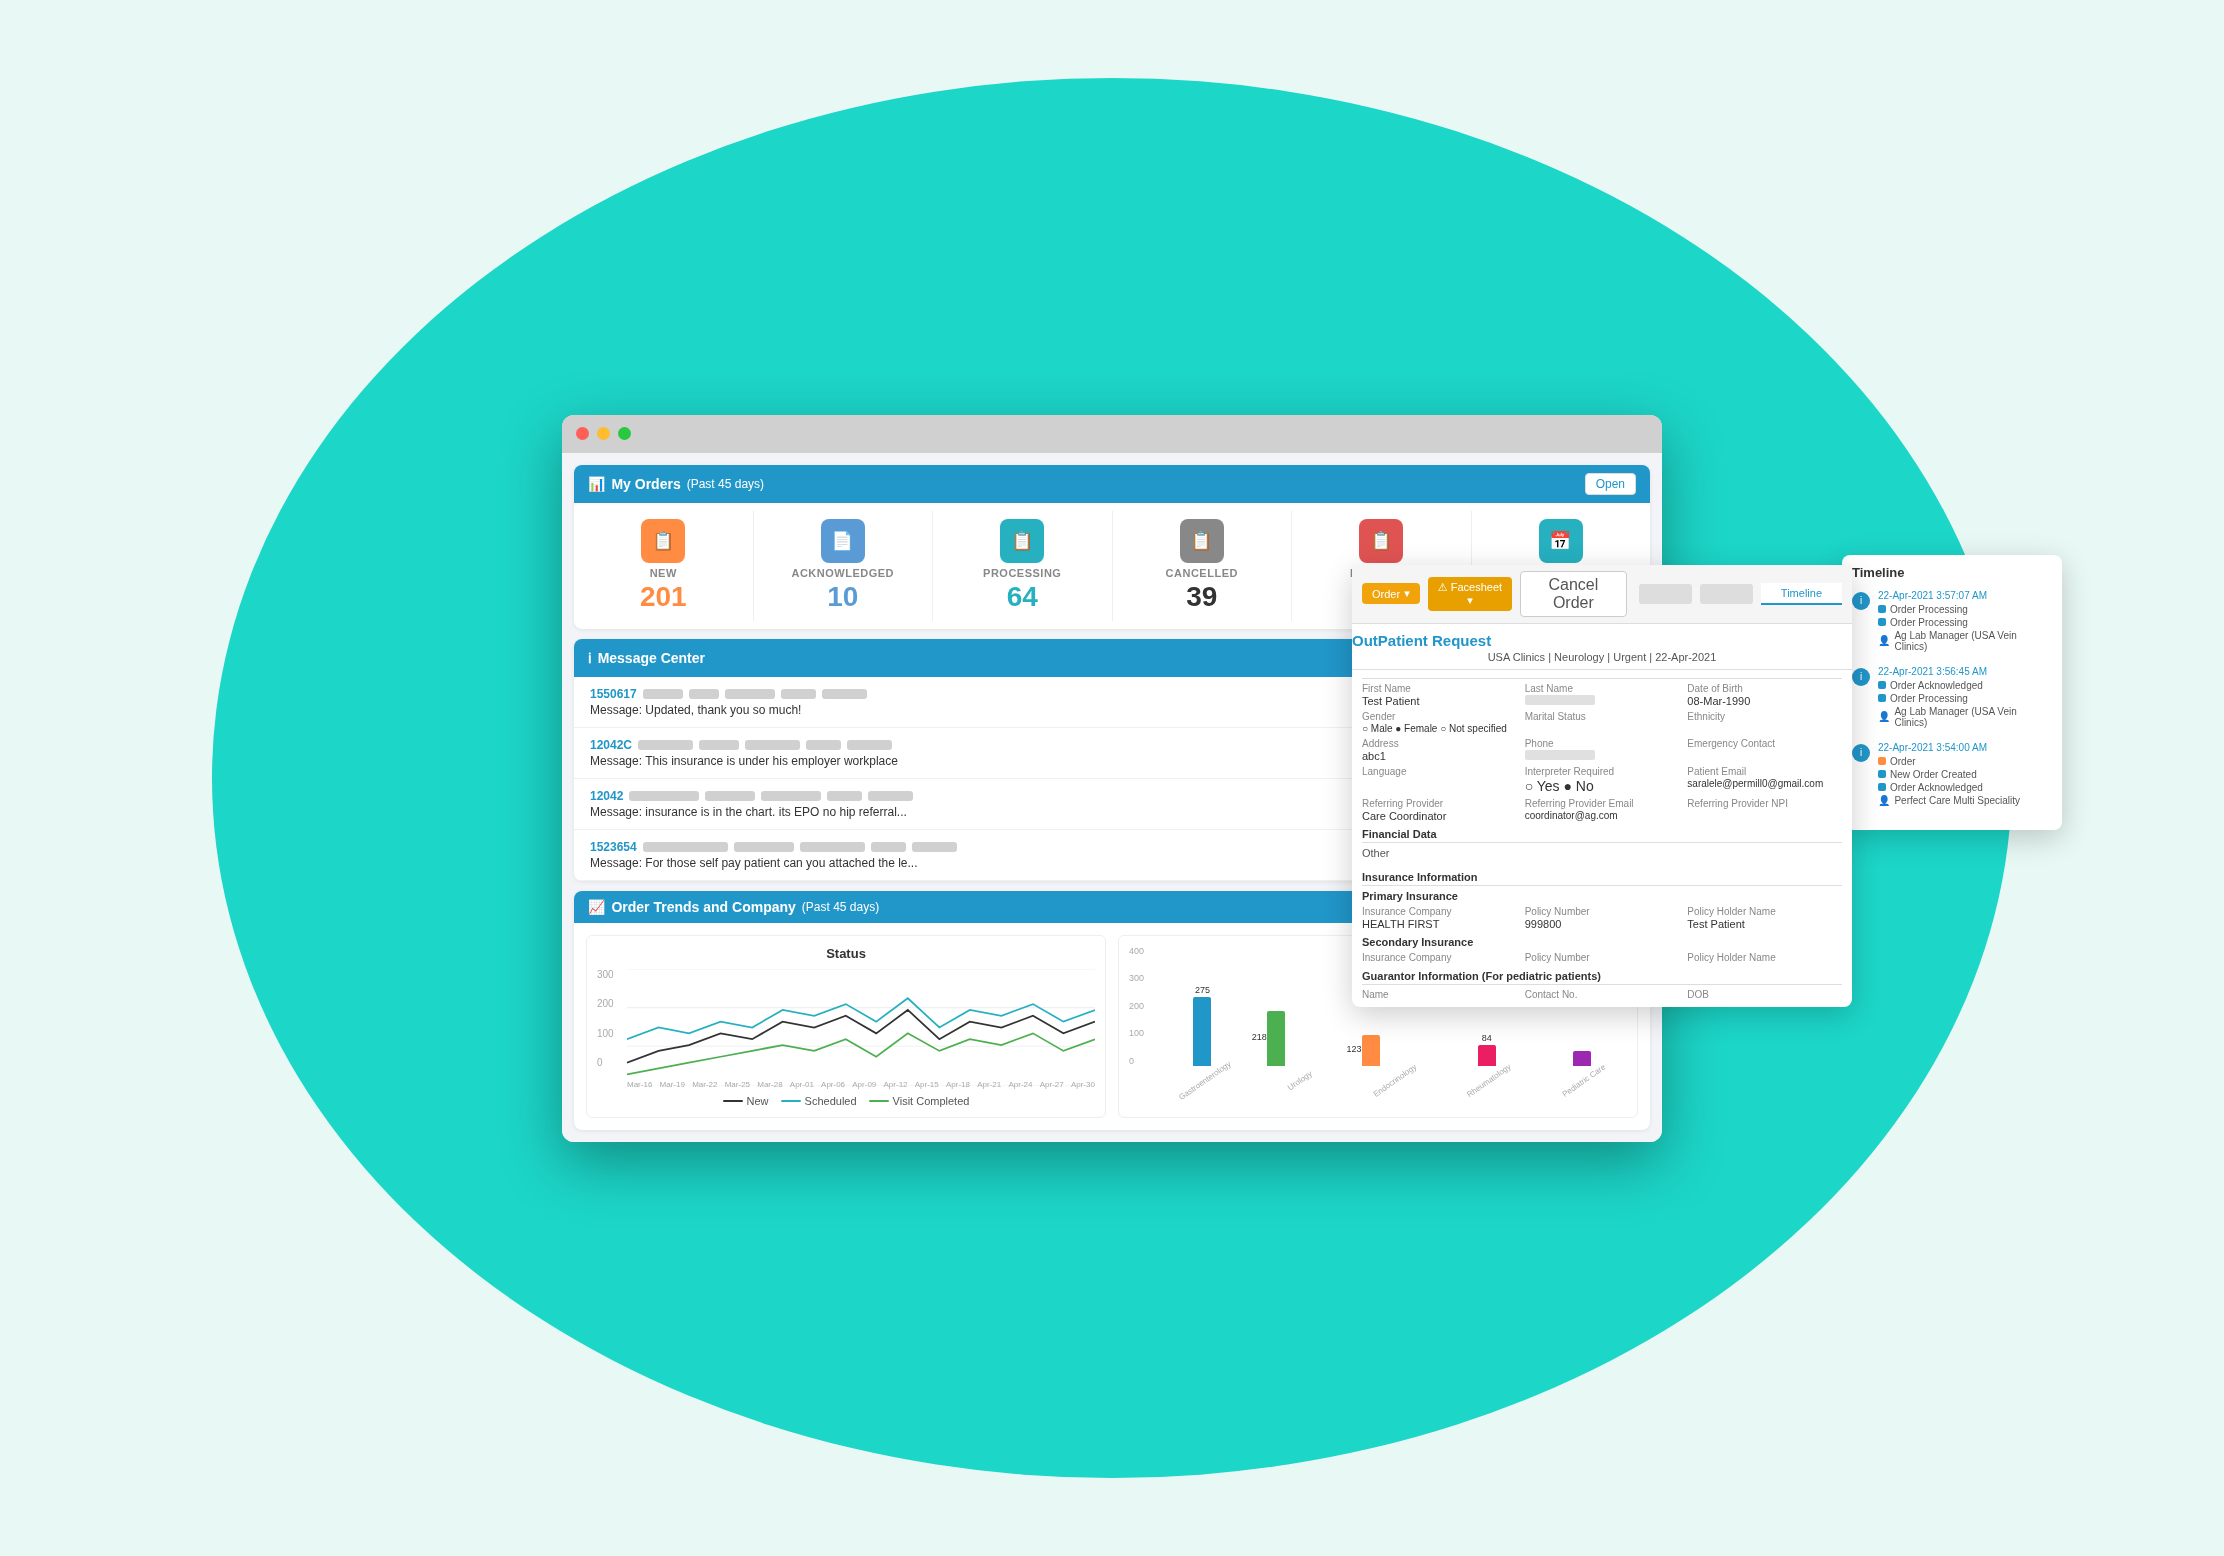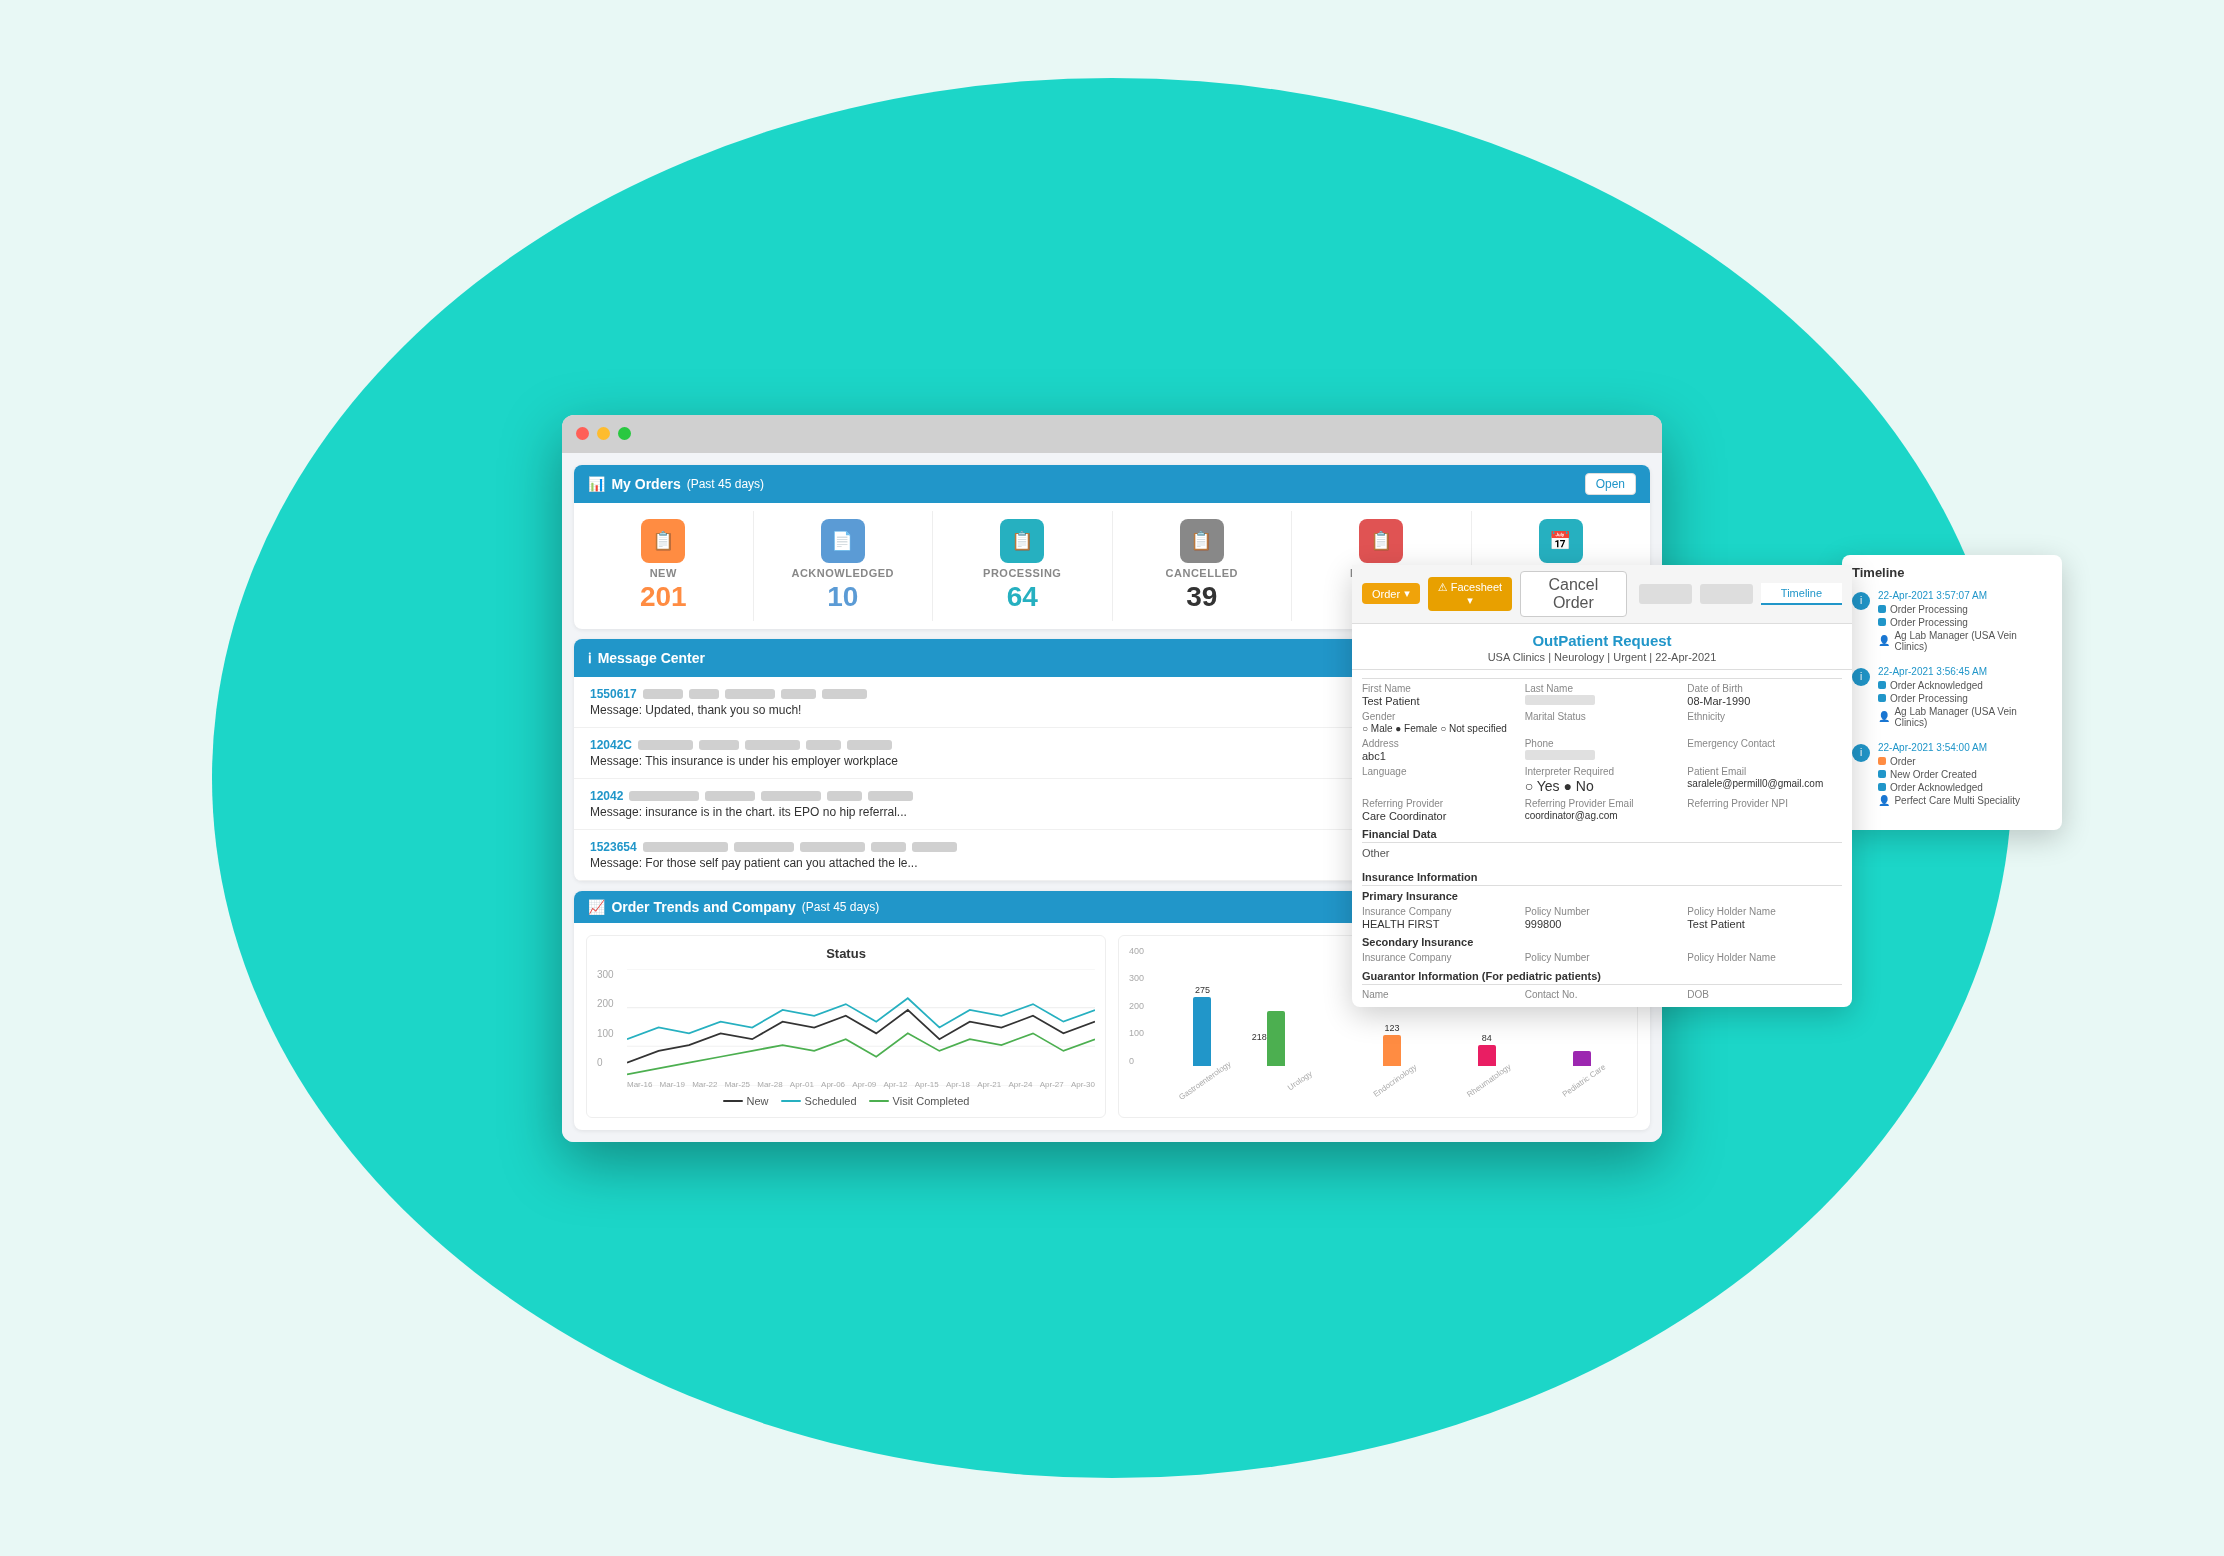--- a/index.html
+++ b/index.html
@@ -365,21 +365,20 @@
       border-bottom: 2px solid #2196c9;
       border-top: none;
       border-left: none;
       border-right: none;
       padding: 4px 20px;
       font-size: 11px;
       cursor: pointer;
     }
 
     .outpatient-title {
-      text-align: center;
       color: #2196c9;
       font-size: 15px;
       font-weight: 700;
       padding: 8px 0 2px;
     }
 
     .outpatient-subtitle {
       text-align: center;
       font-size: 11px;
       color: #555;
@@ -758,21 +757,21 @@
                 </div>
                 <div style="position:absolute; left:28px; right:0; top:0; bottom:20px; display:flex; align-items:flex-end; gap:4px;">
                   <div style="display:flex; flex-direction:column; align-items:center; flex:1;">
                     <span style="font-size:9px; color:#333; margin-bottom:2px;">275</span>
                     <div style="width:100%; max-width:18px; height:69px; background:#2196c9; border-radius:2px 2px 0 0;"></div>
                   </div>
                   <div style="display:flex; flex-direction:row; align-items:center; flex:1;">
                     <span style="font-size:9px; color:#333; margin-bottom:2px;">218</span>
                     <div style="width:100%; max-width:18px; height:55px; background:#4CAF50; border-radius:2px 2px 0 0;"></div>
                   </div>
-                  <div style="display:flex; flex-direction:column; align-items:center; flex:1;">
+                  <div style="display:flex; flex-direction:row; align-items:center; flex:1;">
                     <span style="font-size:9px; color:#333; margin-bottom:2px;">123</span>
                     <div style="width:100%; max-width:18px; height:31px; background:#ff8c42; border-radius:2px 2px 0 0;"></div>
                   </div>
                   <div style="display:flex; flex-direction:column; align-items:center; flex:1;">
                     <span style="font-size:9px; color:#333; margin-bottom:2px;">84</span>
                     <div style="width:100%; max-width:18px; height:21px; background:#e91e63; border-radius:2px 2px 0 0;"></div>
                   </div>
                   <div style="display:flex; flex-direction:column; align-items:center; flex:1;">
                     <span style="font-size:9px; color:#333; margin-bottom:2px;"></span>
                     <div style="width:100%; max-width:18px; height:15px; background:#9c27b0; border-radius:2px 2px 0 0;"></div>

